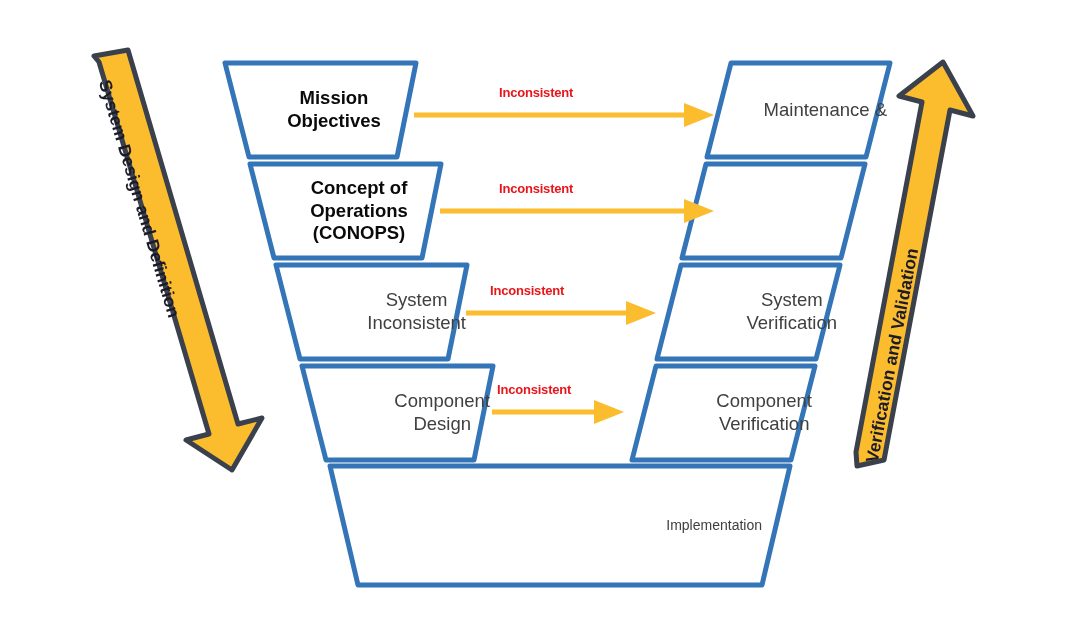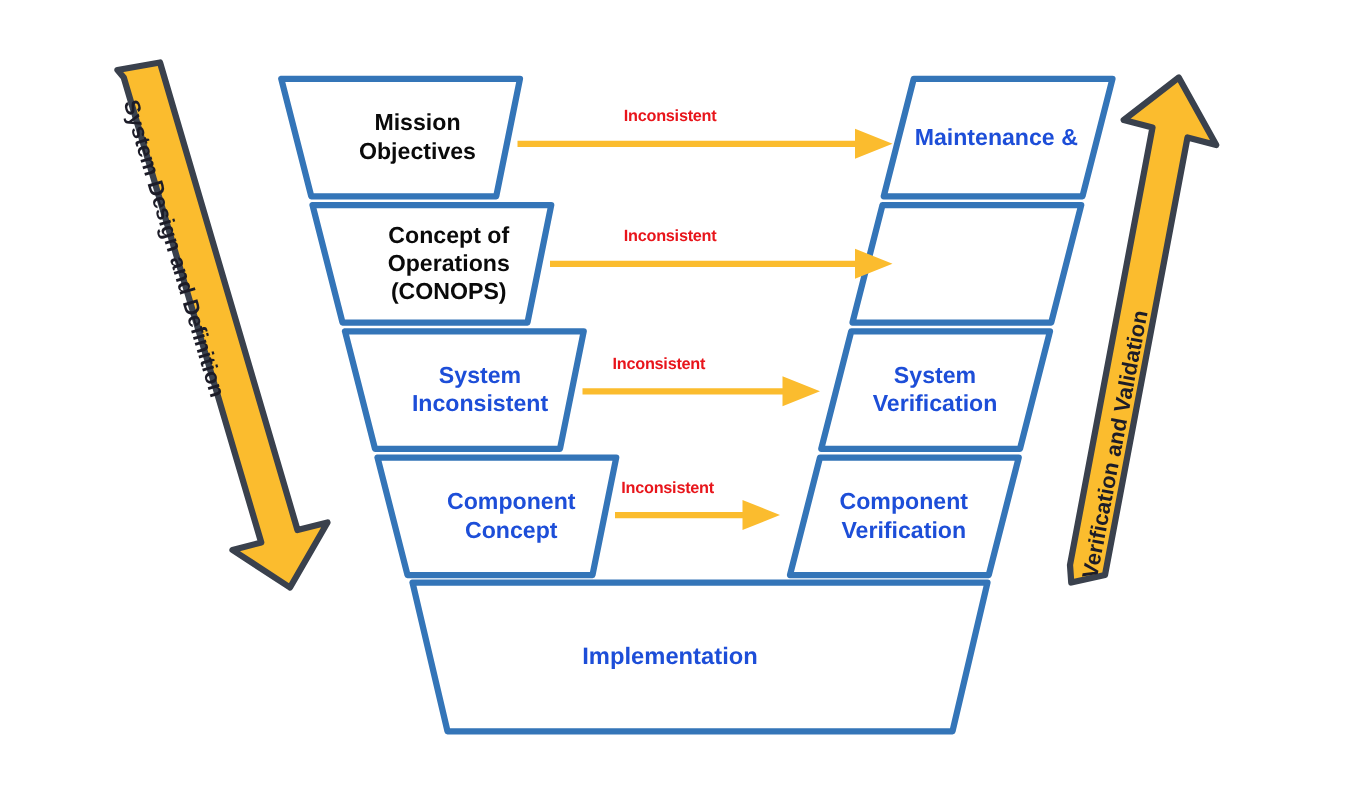--- a/index.html
+++ b/index.html
@@ -31,22 +31,23 @@
     justify-content: center;
     text-align: center;
     line-height: 1.22;
     pointer-events: none;
   }
   .t-black {
     color: #0a0a0a;
     font-weight: bold;
   }
   .t-gray {
-    color: #1d4ed8;
-    font-weight: bold;
+    color: #404040;
+    font-weight: normal;
+    justify-content: flex-end;
   }
   .fs18 { font-size: 18.5px; }
   .label-inconsistent {
     position: absolute;
     color: #E8151B;
     font-weight: bold;
     font-size: 13px;
     white-space: nowrap;
     letter-spacing: -0.2px;
   }
@@ -151,21 +152,21 @@
   <div class="box-text t-gray fs18" style="left:302px; top:265px; width:164px; height:94px;">
     <span>
       <span>System</span><br>
       <span>Inconsistent</span>
     </span>
   </div>
 
   <div class="box-text t-gray fs18" style="left:328px; top:366px; width:162px; height:94px;">
     <span>
       <span>Component</span><br>
-      <span>Concept</span>
+      <span>Design</span>
     </span>
   </div>
 
   <div class="box-text t-gray fs18" style="left:707px; top:63px; width:180px; height:94px;">
     <span>
       <span>Maintenance &amp;</span><br>
     </span>
   </div>
 
 
@@ -176,21 +177,21 @@
     </span>
   </div>
 
   <div class="box-text t-gray fs18" style="left:634px; top:366px; width:178px; height:94px;">
     <span>
       <span>Component</span><br>
       <span>Verification</span>
     </span>
   </div>
 
-  <div class="box-text t-gray" style="left:320px; top:466px; width:432px; height:119px; font-size:19px;">
+  <div class="box-text t-gray" style="left:330px; top:466px; width:432px; height:119px; font-size:14px;">
     <span>Implementation</span>
   </div>
 
   <div class="label-inconsistent" style="left:499px; top:85px;">Inconsistent</div>
 
   <div class="label-inconsistent" style="left:499px; top:181px;">Inconsistent</div>
 
   <div class="label-inconsistent" style="left:490px; top:283px;">Inconsistent</div>
 
   <div class="label-inconsistent" style="left:497px; top:382px;">Inconsistent</div>

